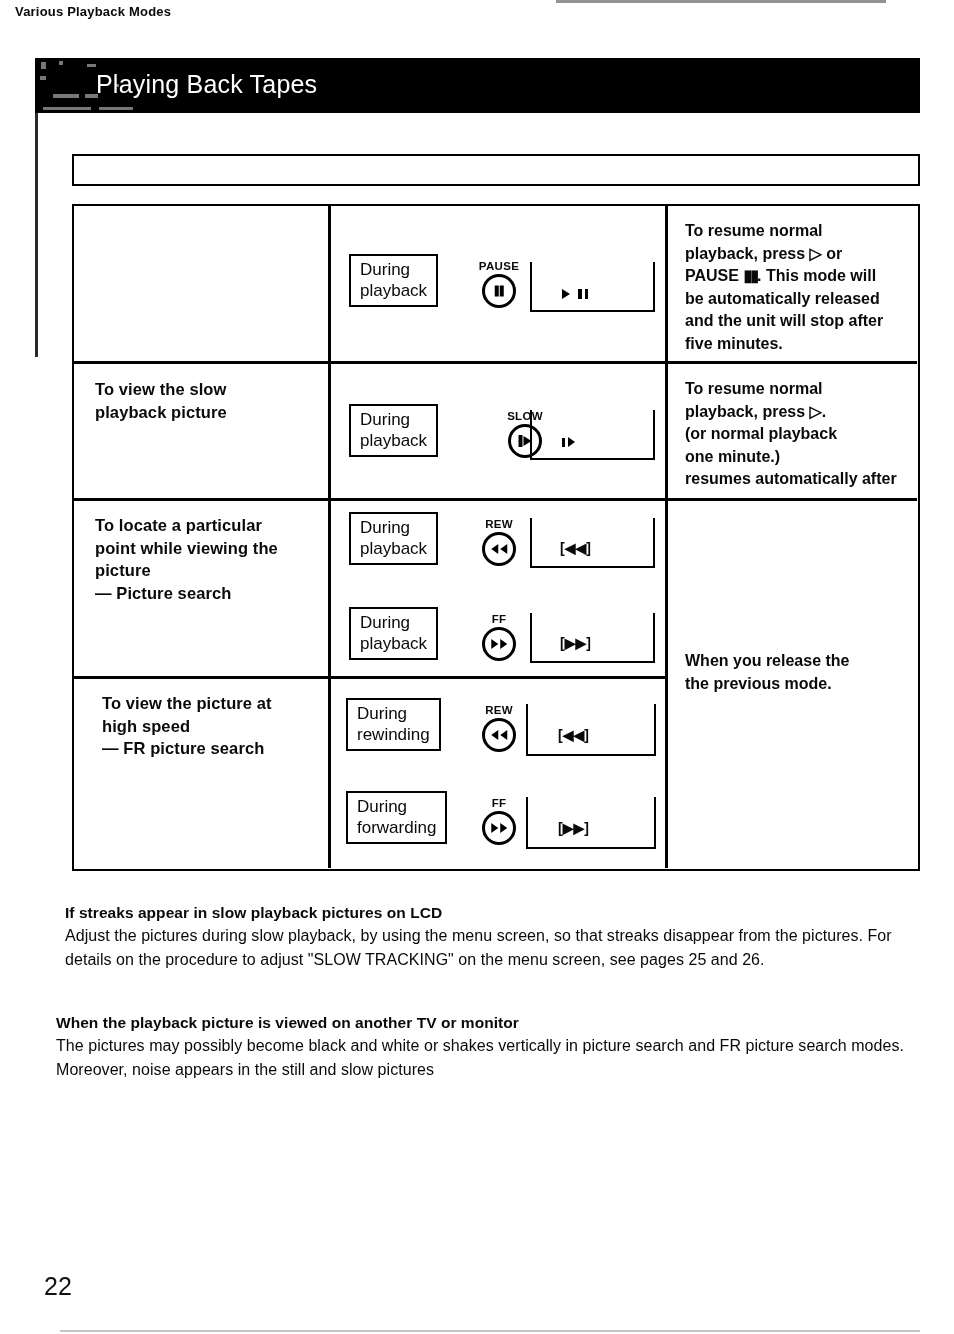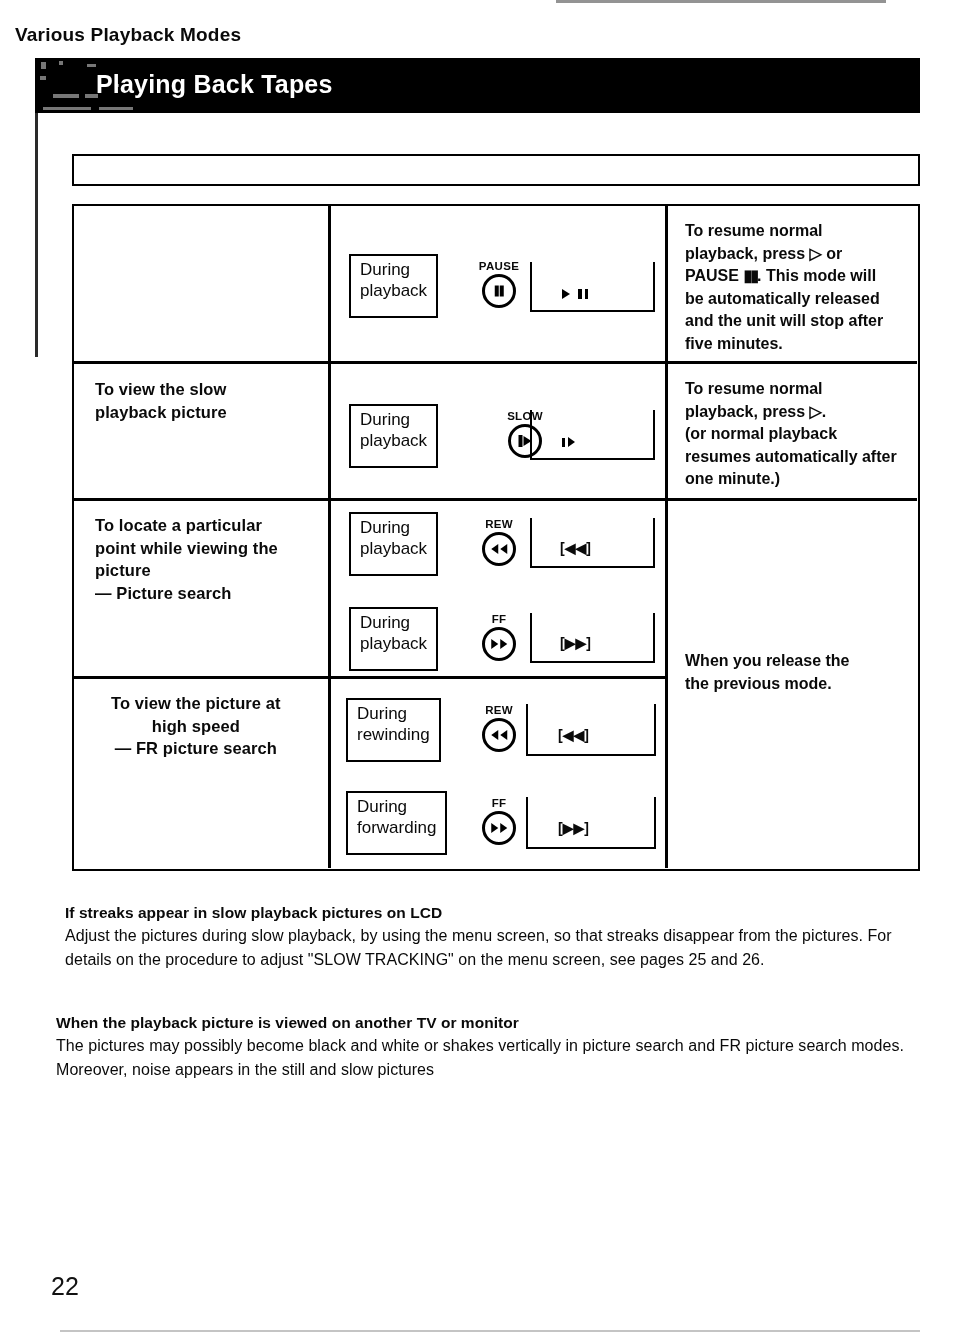--- a/index.html
+++ b/index.html
@@ -50,21 +50,21 @@
     top: 58px;
     width: 885px;
     height: 55px;
     background: #000000;
   }
   .banner-title {
     position: absolute;
     left: 96px;
     top: 70px;
     font-size: 25px;
-    font-weight: 700;
+    font-weight: 400;
     color: #ffffff;
     letter-spacing: .2px;
     white-space: nowrap;
   }
   .banner-noise {
     position: absolute;
     background: #8c8c8c;
     opacity: .85;
   }
 
@@ -75,25 +75,24 @@
     top: 154px;
     width: 848px;
     height: 32px;
     border: 2.5px solid #000;
     box-sizing: border-box;
   }
   .section-box-title {
     position: absolute;
     left: 15px;
     top: 4px;
-    font-size: 19px;
+    font-size: 13px;
     font-weight: bold;
     letter-spacing: .2px;
     white-space: nowrap;
-    margin-top: 20px;
   }
 
   
   .table {
     position: absolute;
     left: 72px;
     top: 204px;
     width: 848px;
     height: 667px;
     border: 2.5px solid #000;
@@ -136,21 +135,21 @@
   .op {
     position: absolute;
     height: 56px;
   }
   .op-state {
     position: absolute;
     left: 0;
     top: 0;
     border: 2.5px solid #000;
     box-sizing: border-box;
-    padding: 3px 9px 15px 9px;
+    padding: 3px 9px 4px 9px;
     font-size: 17px;
     line-height: 21px;
     font-weight: 400;
     white-space: nowrap;
   }
   .op-btn {
     position: absolute;
     top: 6px;
     width: 50px;
     text-align: center;
@@ -244,21 +243,21 @@
     font-size: 16px;
     font-weight: 400;
     line-height: 24px;
     letter-spacing: .05px;
     margin: 0;
     width: 855px;
   }
 
   .page-number {
     position: absolute;
-    left: 51px;
+    left: 44px;
     top: 1272px;
     font-size: 25px;
     font-weight: 400;
     color: #111;
   }
 </style>
 </head>
 <body>
 
 <div class="scan-top-mark"></div>
@@ -342,22 +341,22 @@
   <div class="lcd" style="left:456px; top:204px; width:125px; height:50px;">
     <span class="lcd-inner">
       <span class="bar" style="height:9px;width:3px;"></span>
       <span class="tri-r-sm"></span>
     </span>
   </div>
   <div class="cell-note" style="left:611px; top:172px; width:230px;">
     <div>To resume normal</div>
     <div>playback, press <span>▷</span>.</div>
     <div>(or normal playback</div>
+    <div>one minute.)</div>
     <div>resumes automatically after</div>
-    <div>one minute.)</div>
   </div>
 
   <div class="cell-desc" style="left:21px; top:308px;">
     <div>To locate a particular</div>
     <div>point while viewing the</div>
     <div>picture</div>
     <div>— Picture search</div>
   </div>
   <div class="op" style="left:275px; top:306px; width:300px;">
     <div class="op-state" style="top:0;">
@@ -394,21 +393,21 @@
   </div>
   <div class="lcd" style="left:456px; top:407px; width:125px; height:50px;">
     <span class="lcd-bracket" style="margin:0 0 11px 28px;">[▶▶]</span>
   </div>
 
   <div class="cell-note" style="left:611px; top:444px; width:232px;">
     <div>When you release the</div>
     <div>the previous mode.</div>
   </div>
 
-  <div class="cell-desc" style="left:37px; top:486px;text-align:center;">
+  <div class="cell-desc" style="left:28px; top:486px;">
     <div>To view the picture at</div>
     <div>high speed</div>
     <div>— FR picture search</div>
   </div>
   <div class="op" style="left:272px; top:492px; width:300px;">
     <div class="op-state" style="top:0;">
       <div>During</div>
       <div>rewinding</div>
     </div>
     <div class="op-btn" style="left:128px;">

